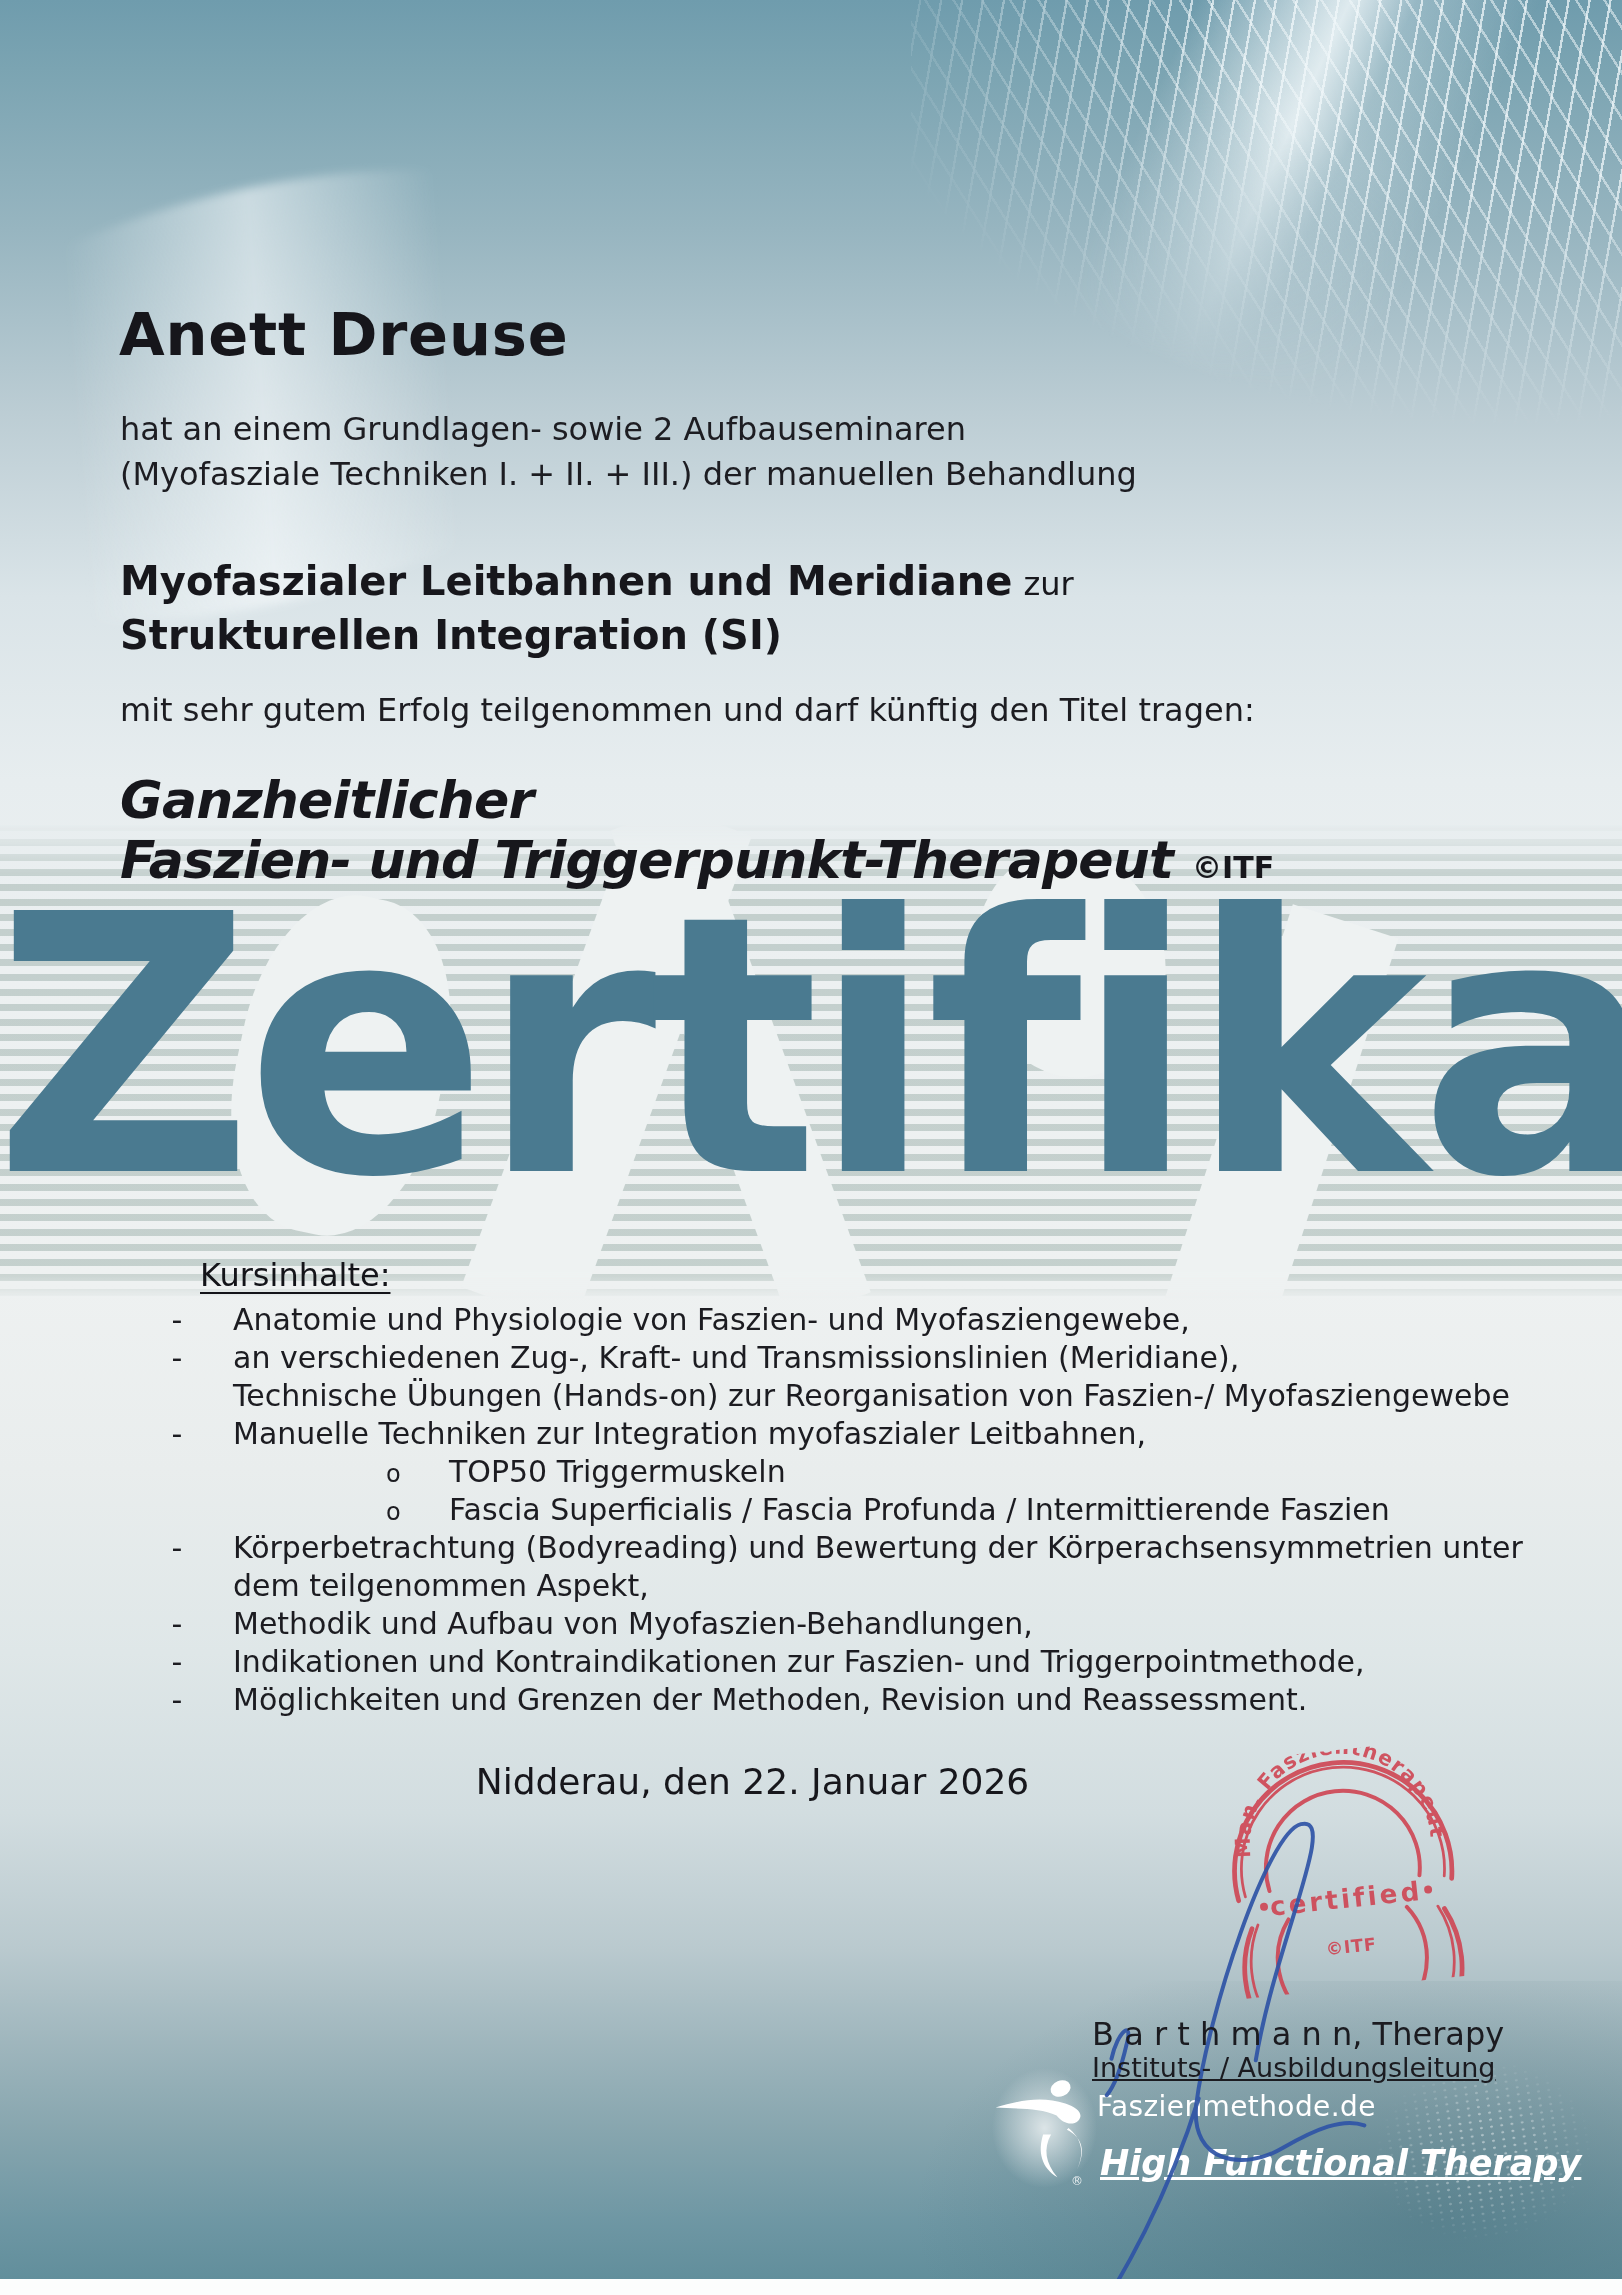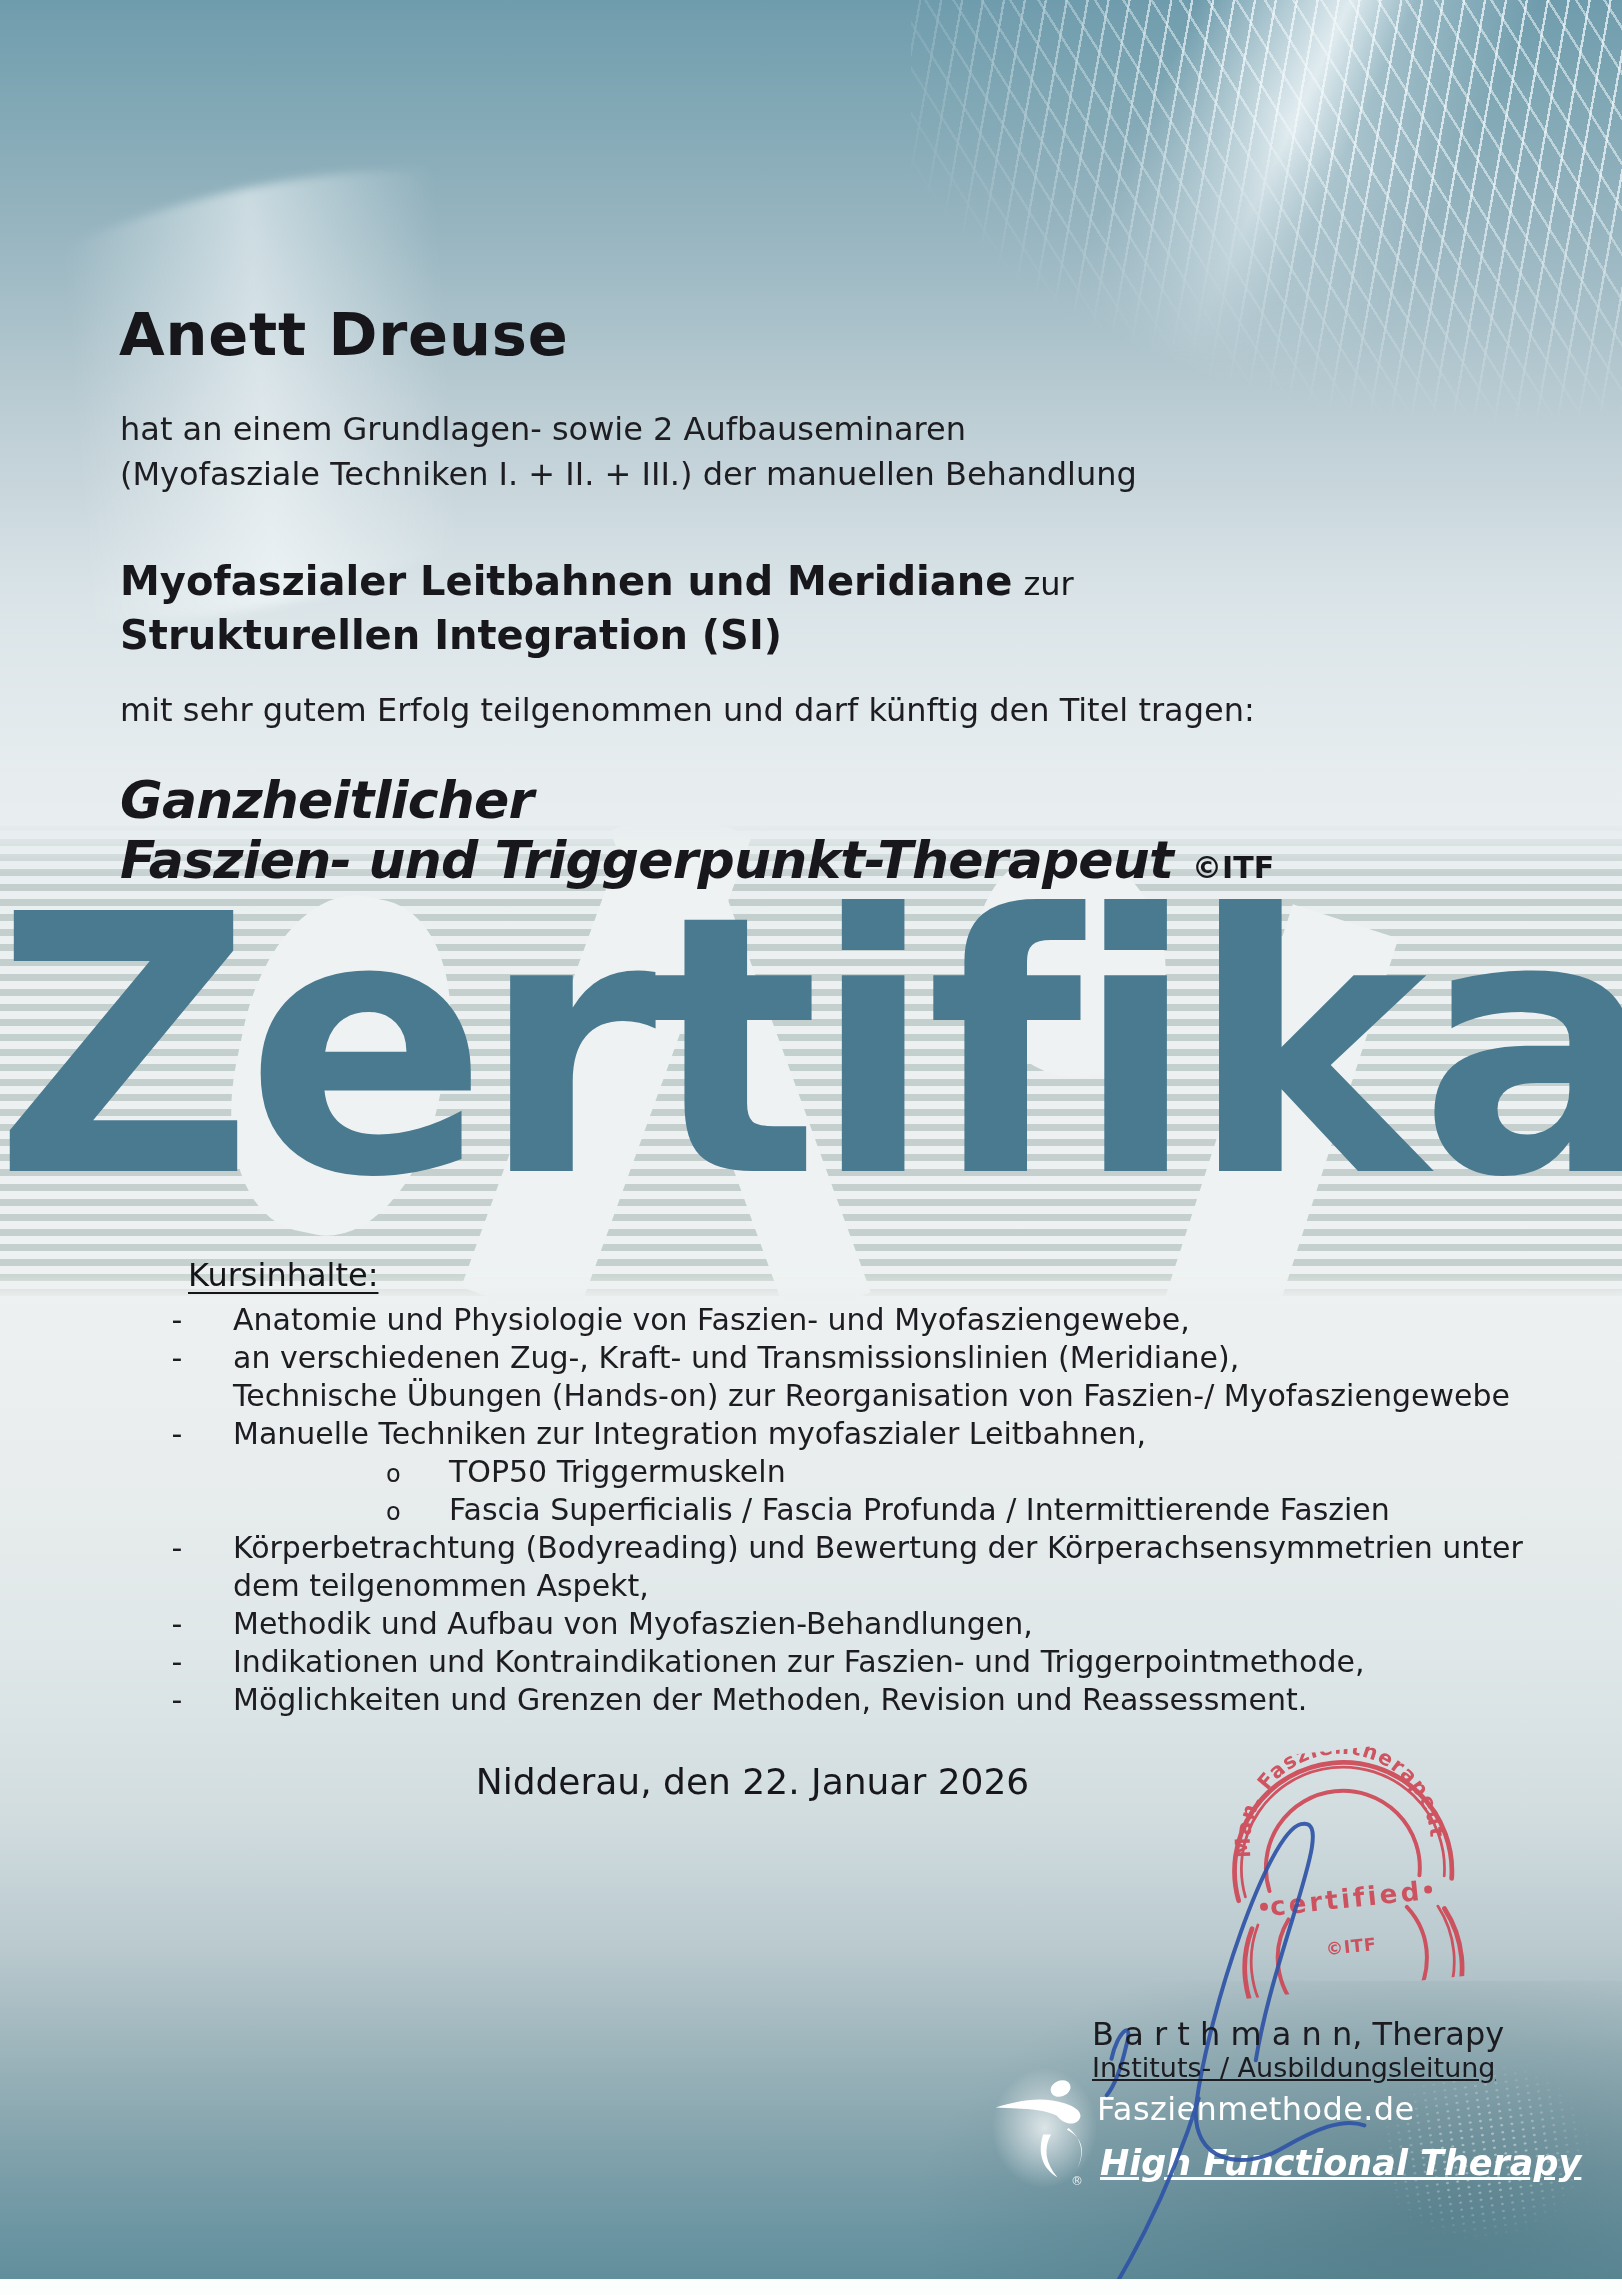--- a/index.html
+++ b/index.html
@@ -57,40 +57,40 @@
   .bottom-edge{left:0;top:2279px;width:1623px;height:16.6px;background:#fcfdfd;z-index:7;}
   
   .z4{z-index:4;}
   .recipient{left:119px;top:300px;font-size:59px;font-weight:bold;letter-spacing:0.8px;color:#16161b;}
   .introline{left:120px;font-size:32px;color:#1d1d22;}
   .course-line{left:120px;font-size:40px;font-weight:bold;color:#17171c;margin-top:19px;}
   .course-zur{font-size:32px;font-weight:normal;margin-left:11px;}
   .participation{left:120px;top:691px;font-size:32px;color:#1d1d22;}
   .award{left:120px;font-size:52px;font-weight:bold;font-style:italic;color:#17171c;letter-spacing:-0.8px;}
   .award-mark{font-size:30px;font-style:normal;margin-left:19px;letter-spacing:0;}
-  .contents-head{left:188px;top:1256px;font-size:32px;color:#141419;
+  .contents-head{left:200px;top:1256px;font-size:32px;color:#141419;
     text-decoration:underline;text-decoration-thickness:2.4px;text-underline-offset:5.5px;}
   .course-list{left:170px;top:1301px;width:1395px;font-size:30px;line-height:38px;color:#1c1c21;}
   .c-item{position:relative;padding-left:63px;}
   .c-dash{position:absolute;left:1.6px;top:0;}
   .sub-item{position:relative;padding-left:63px;margin-left:216px;}
   .sub-o{position:absolute;left:0;top:1.6px;font-size:24px;}
   .date-line{left:309px;top:1761px;width:887px;text-align:center;font-size:36px;font-weight:normal;color:#17171c;}
   .signer-name{left:1092px;top:2015px;font-size:32px;color:#1b1b20;z-index:6;}
   .signer-role{left:1092px;top:2052px;font-size:27px;color:#1b1b20;z-index:6;text-decoration:underline;}
   
   .stamp{left:1224px;top:1750px;width:238px;height:238px;z-index:5;transform:rotate(-6deg);opacity:.9;}
   .stamp text{font-family:"DejaVu Sans","Liberation Sans",sans-serif;}
   .signature{left:1006px;top:1775px;width:555px;height:520px;z-index:6;}
   
   .logo-glow{left:992px;top:2068px;width:105px;height:120px;border-radius:50%;z-index:4;
     background:radial-gradient(closest-side, rgba(255,255,255,.72), rgba(255,255,255,.28) 62%, transparent 100%);}
   .logo-figure{left:994px;top:2071px;width:103px;height:119px;z-index:5;}
   .logo-reg{left:1071px;top:2174px;font-size:12px;color:rgba(255,255,255,.85);z-index:6;}
-  .brand{left:1097px;top:2090px;font-size:32px;color:#ffffff;letter-spacing:0.4px;z-index:5;}
+  .brand{left:1097px;top:2090px;font-size:28px;color:#ffffff;letter-spacing:0.4px;z-index:5;}
   .tagline{left:1100px;top:2143px;font-size:35px;font-style:italic;font-weight:bold;color:#ffffff;z-index:5;text-decoration:underline;}
 </style>
 </head>
 <body>
 
 <div class="page">
 
   <div class="abs mesh-tr"></div>
   <div class="abs swoosh-left"></div>
   <div class="abs bottom-shade"></div>

